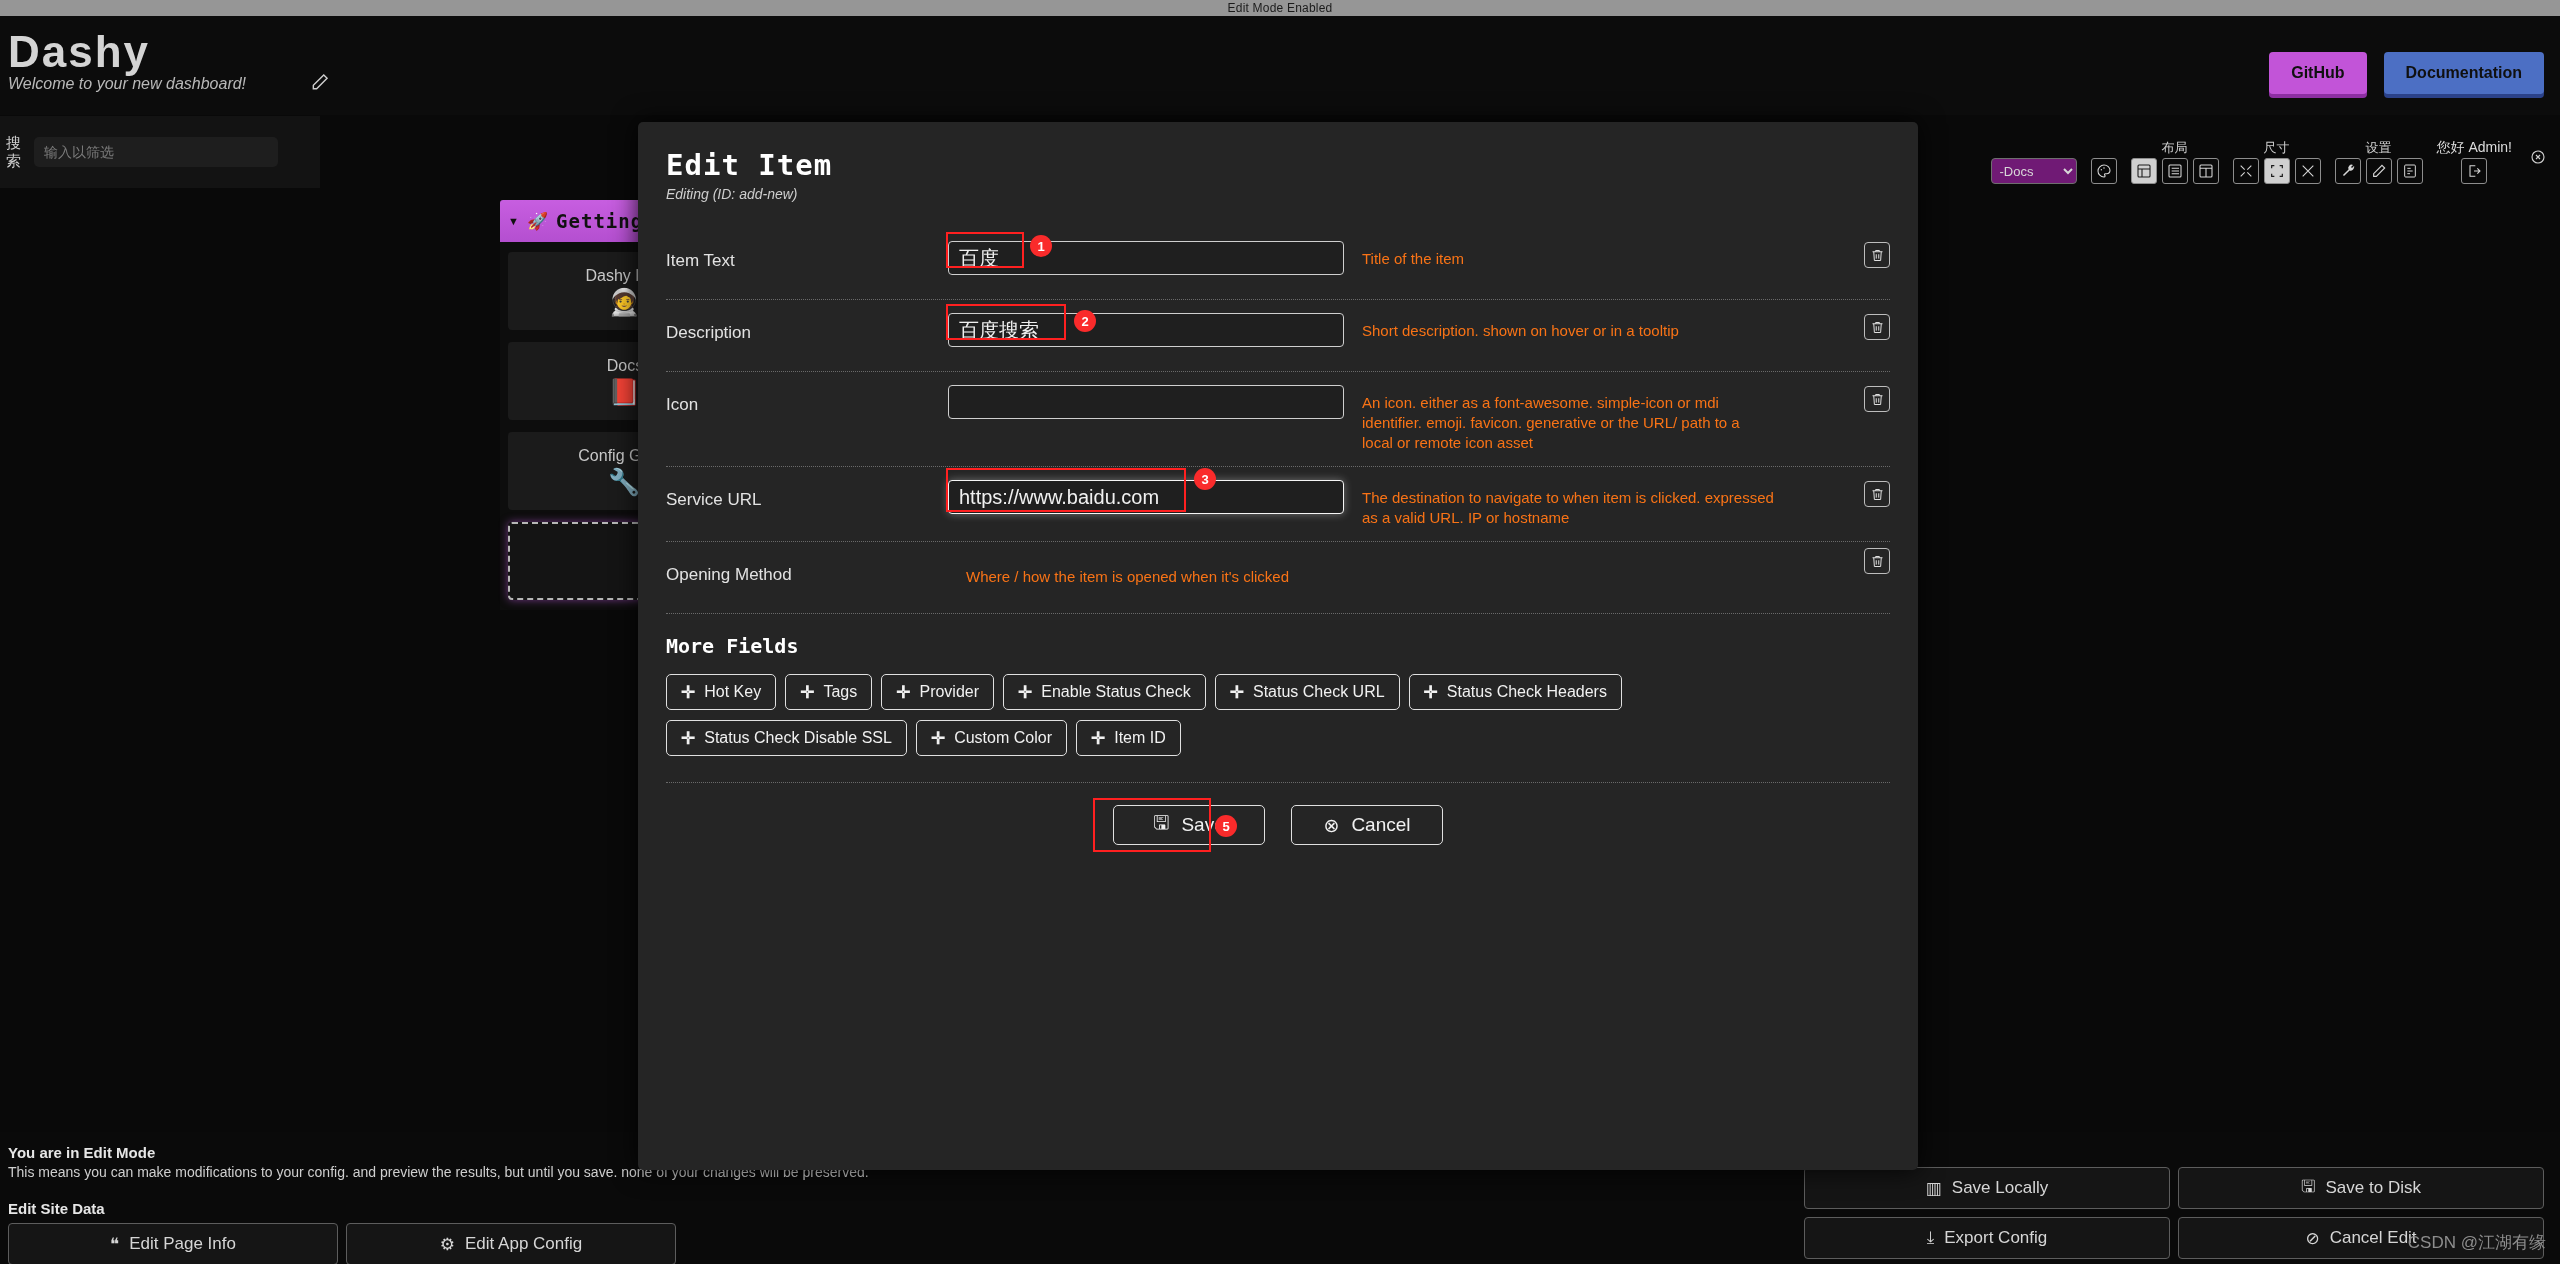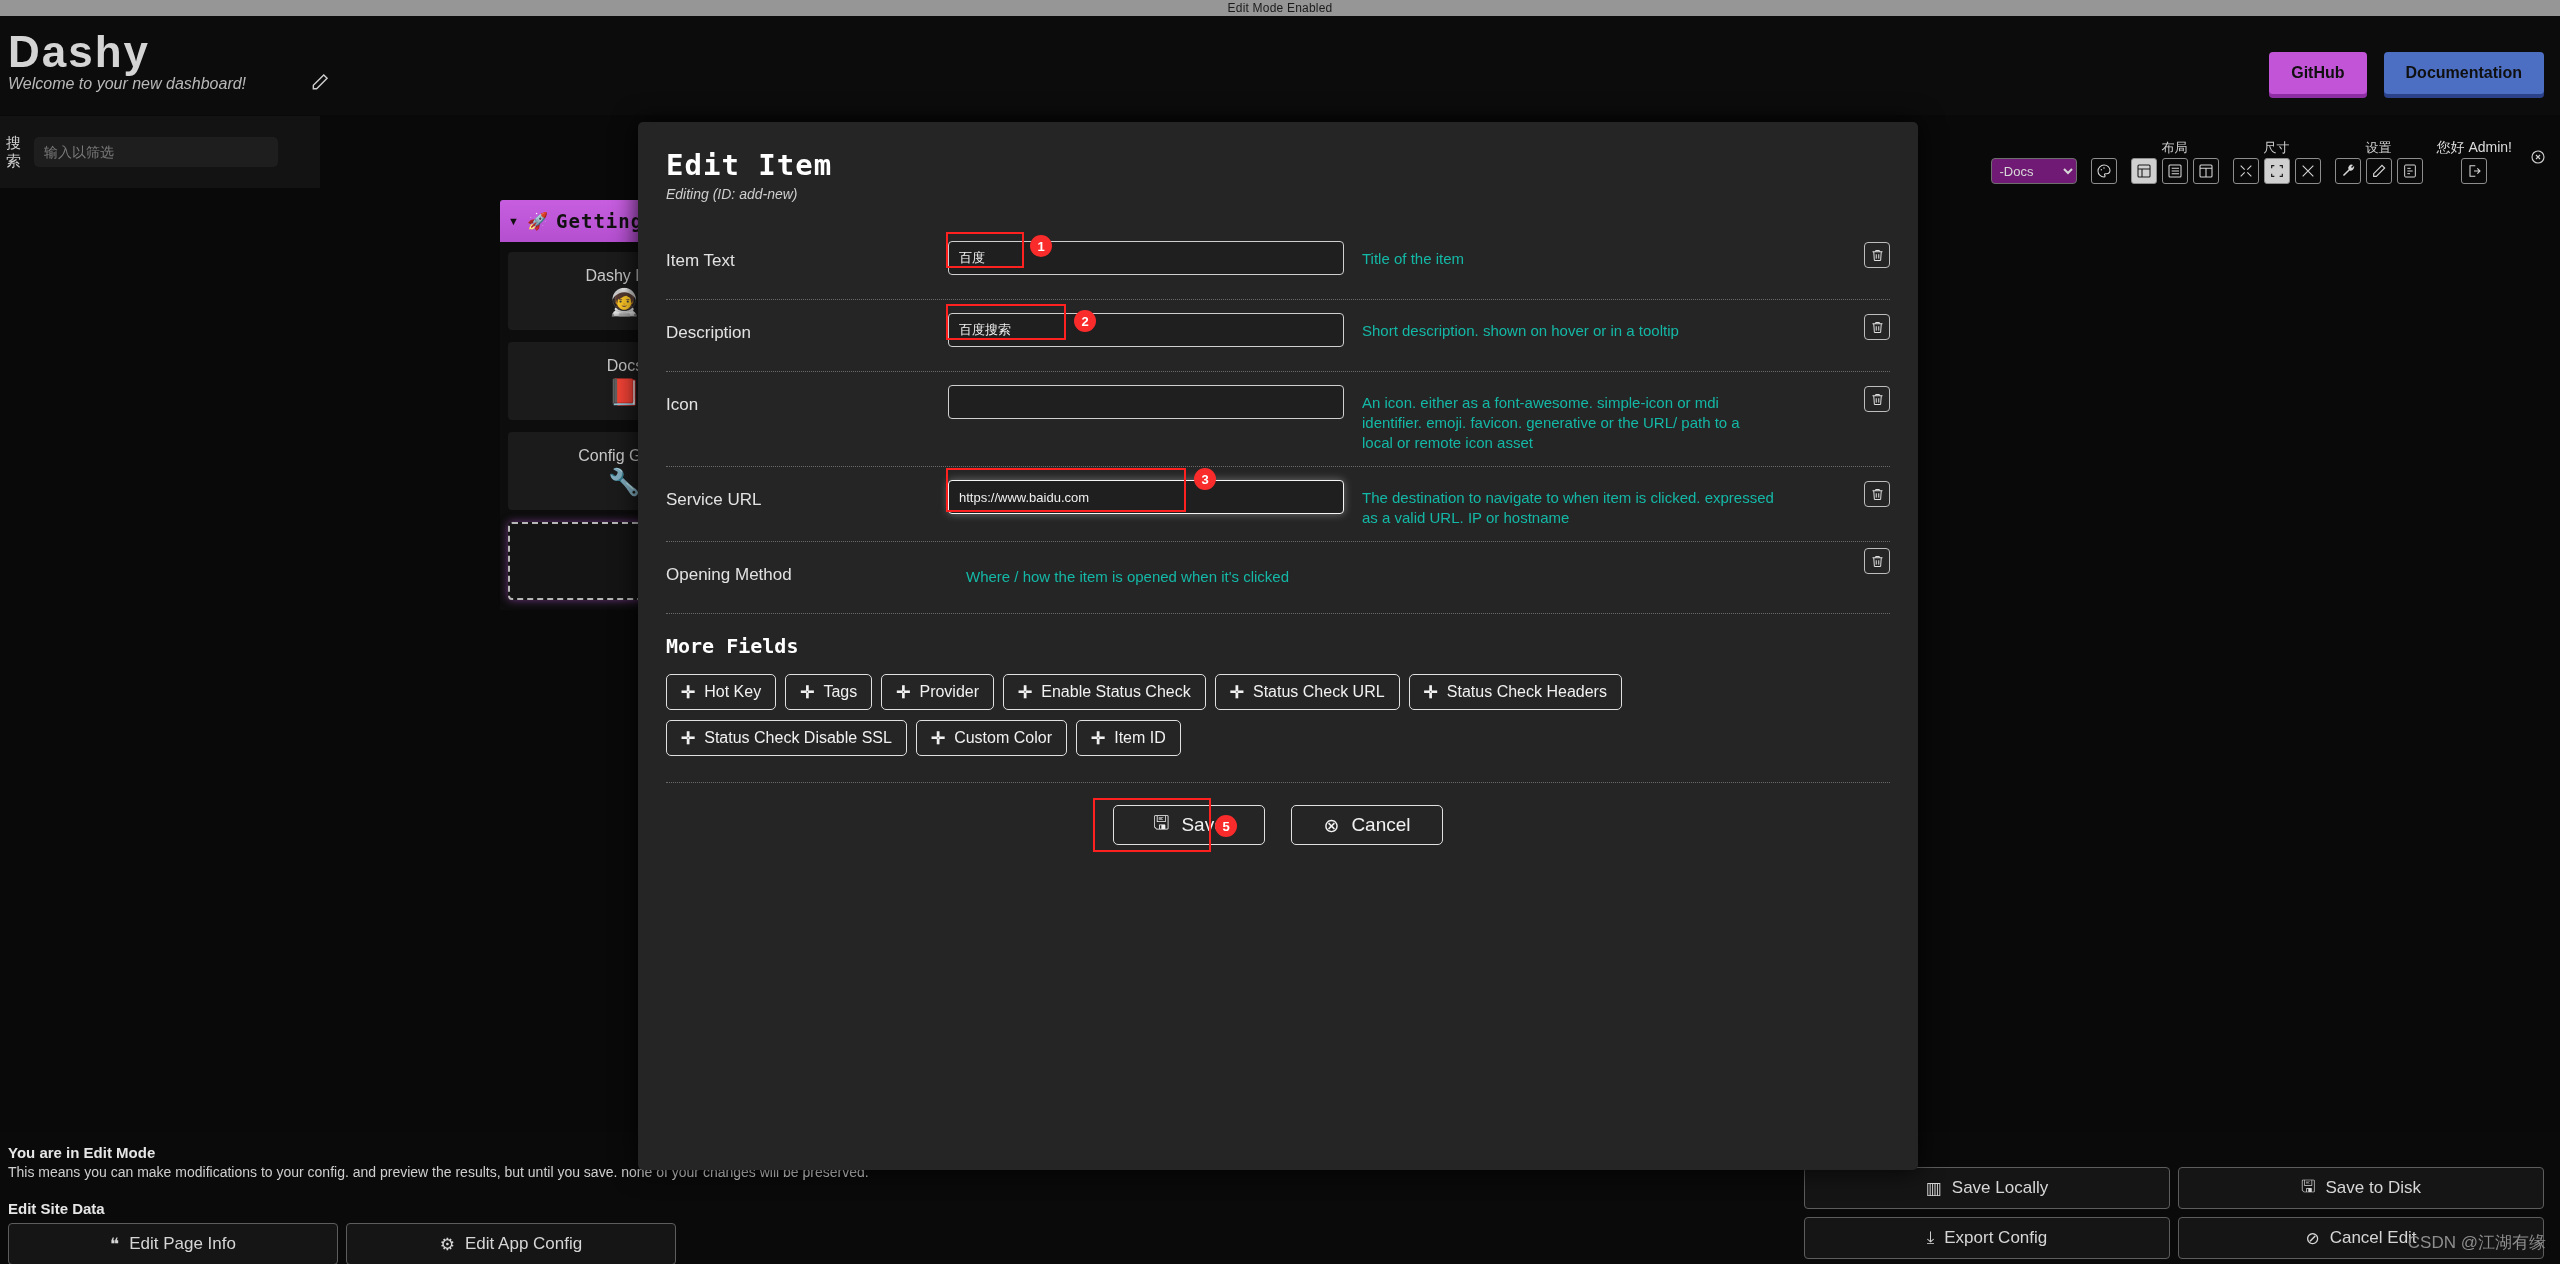--- a/index.html
+++ b/index.html
@@ -170,34 +170,34 @@
     min-height: 72px; position: relative;
   }
   .frow:last-of-type { border-bottom: 1px dotted #6a6a6a; }
   .flabel {
     width: 282px; flex: 0 0 282px; font-size: 17px; color: #e2e2e2;
     padding-top: 10px;
   }
   .fctl { width: 396px; flex: 0 0 396px; position: relative; }
   .finput {
     width: 396px; height: 34px; background: #1f1f1f; border: 1px solid #cfcfcf;
-    border-radius: 4px; color: #f0f0f0; font-size: 13px; padding: 0 10px;
+    border-radius: 4px; color: #f0f0f0; font-size: 20px; padding: 0 10px;
     font-family: "Liberation Sans", sans-serif;
   }
   .finput.focused { border-color: #f5f5f5; box-shadow: 0 0 9px rgba(255,255,255,.35); }
   .fselect {
     width: 396px; height: 40px; background: #1f1f1f; border: 1px solid #cfcfcf;
     border-radius: 4px; color: #f0f0f0; font-size: 17px; padding: 0 10px;
     display: flex; align-items: center; position: relative;
   }
   .fselect .sel-clear { position: absolute; right: 42px; font-size: 15px; color: #e8e8e8; cursor: pointer; }
   .fselect .sel-caret { position: absolute; right: 14px; color: #e8e8e8; }
   .fselect .sel-caret svg { width: 14px; height: 14px; display: block; }
   .fhint {
-    flex: 1; font-size: 15px; color: #14b8a6; line-height: 20px;
+    flex: 1; font-size: 15px; color: #f97316; line-height: 20px;
     padding: 8px 0 0 18px; max-width: 430px;
   }
   .ftrash {
     position: absolute; right: 0; top: 14px;
     width: 26px; height: 26px; border: 1px solid #bdbdbd; border-radius: 4px;
     display: flex; align-items: center; justify-content: center;
     color: #e0e0e0; cursor: pointer;
   }
   .ftrash svg { width: 15px; height: 15px; display: block; }
 

